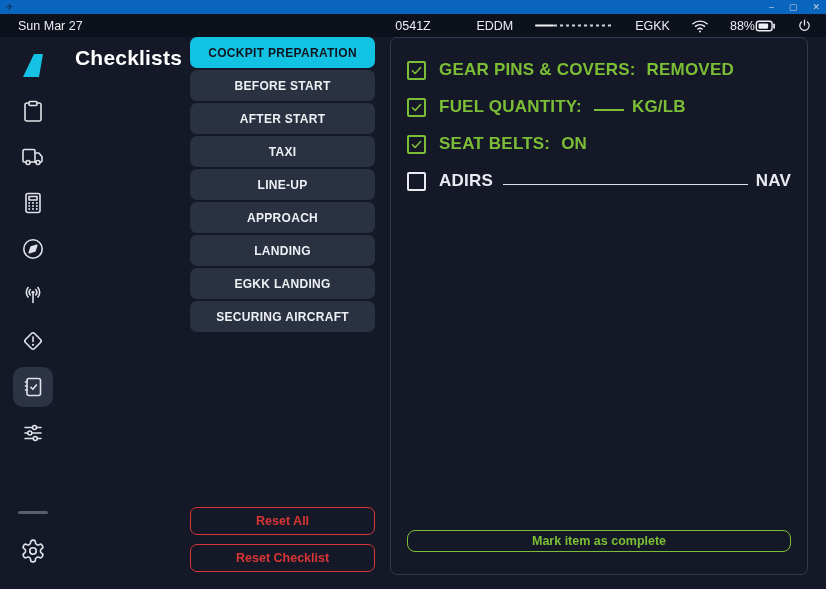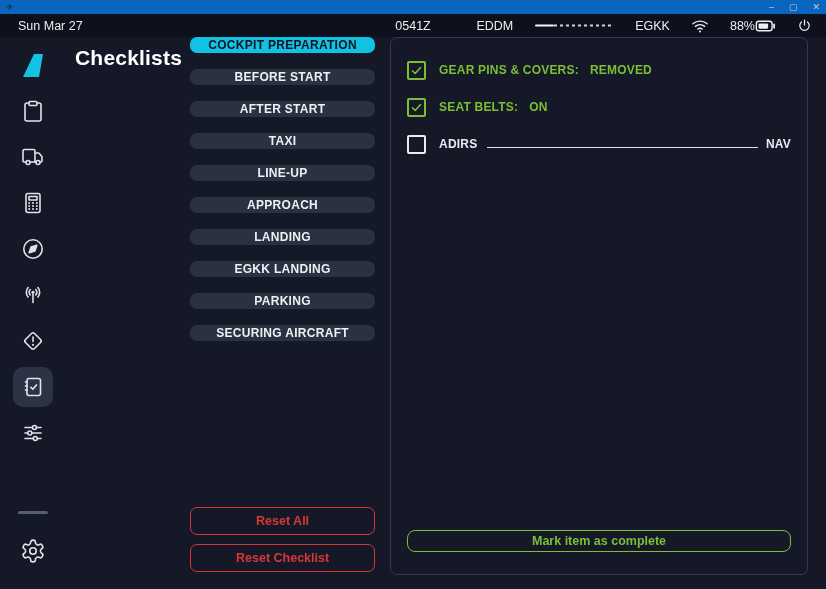--- a/index.html
+++ b/index.html
@@ -45,29 +45,29 @@
   .side-btn.active{background:#2c3344;}
   .side-bottom{margin-top:auto;display:flex;flex-direction:column;align-items:center;margin-bottom:18px;}
   .side-divider{width:30px;height:3px;border-radius:2px;background:#575e6c;margin-bottom:17px;}
 
   .main{flex:1;display:flex;flex-direction:row;min-width:0;}
   .page-title{font-size:21px;font-weight:700;color:#ffffff;margin:9px 0 10px 9px;letter-spacing:.2px;}
   .content{flex:1;display:flex;min-height:0;margin:0 18px 14px 8px;}
 
   
   .tabs-col{width:185px;flex:none;display:flex;flex-direction:column;}
-  .tab{height:16px;flex:none;border:none;border-radius:7px;background:var(--tab-bg);color:#eef0f4;font-family:inherit;font-size:12px;font-weight:700;letter-spacing:.3px;margin-bottom:16px;cursor:pointer;}
+  .tab{height:31px;flex:none;border:none;border-radius:7px;background:var(--tab-bg);color:#eef0f4;font-family:inherit;font-size:12px;font-weight:700;letter-spacing:.3px;margin-bottom:2px;cursor:pointer;}
   .tab.active{background:var(--accent-cyan);color:#10141f;}
   .reset-btn{height:28px;flex:none;border:1px solid var(--red);border-radius:7px;background:transparent;color:var(--red);font-family:inherit;font-size:12.5px;font-weight:700;cursor:pointer;margin-bottom:9px;}
   .reset-btn.first{margin-top:auto;}
   .reset-btn.last{margin-bottom:3px;}
 
   
   .panel{flex:1;margin-left:15px;border:1px solid var(--panel-border);border-radius:7px;display:flex;flex-direction:column;padding:20px 16px 22px 16px;min-width:0;}
-  .item{display:flex;align-items:center;height:24px;margin-bottom:13px;font-size:12px;font-weight:600;letter-spacing:.2px;color:var(--text);cursor:pointer;}
+  .item{display:flex;align-items:center;height:24px;margin-bottom:13px;font-size:17px;font-weight:600;letter-spacing:.2px;color:var(--text);cursor:pointer;}
   .item.done{color:var(--green);}
   .checkbox{width:19px;height:19px;flex:none;border:2px solid var(--text);border-radius:2px;margin-right:13px;display:flex;align-items:center;justify-content:center;}
   .item.done .checkbox{border-color:var(--green);}
   .item:not(.done) .checkbox svg{display:none;}
   .item-value{margin-left:11px;white-space:nowrap;}
   .item .leader{flex:1;border-bottom:1.5px solid #dde0e6;margin:0 8px 0 10px;transform:translateY(3px);}
   .item .leader + .item-value{margin-left:0;}
   .blank{width:30px;border-bottom:2px solid currentColor;transform:translateY(3px);margin-left:12px;flex:none;}
   .blank + .item-value{margin-left:8px;}
   .mark-btn{margin-top:auto;height:22px;flex:none;border:1.5px solid var(--green);border-radius:8px;background:transparent;color:var(--green);font-family:inherit;font-size:12.5px;font-weight:700;cursor:pointer;}
@@ -258,23 +258,20 @@
   </button>
 
   <button class="tab">
     <span class="tab-label">LANDING</span>
   </button>
 
   <button class="tab">
     <span class="tab-label">EGKK LANDING</span>
   </button>
 
-  <button class="tab">
-    <span class="tab-label">PARKING</span>
-  </button>
 
   <button class="tab">
     <span class="tab-label">SECURING AIRCRAFT</span>
   </button>
 </div>
         <button class="reset-btn first">Reset All</button>
         <button class="reset-btn last">Reset Checklist</button>
       </div>
 
       <div class="panel">
@@ -283,27 +280,38 @@
     <span class="checkbox">
       <svg width="13" height="13" viewBox="0 0 24 24" fill="none" stroke="currentColor" stroke-width="3" stroke-linecap="round" stroke-linejoin="round">
                   <path d="M4.5 12.5l5 5 10-11"></path>
                 </svg>
     </span>
     <span class="item-label">GEAR PINS &amp; COVERS:</span>
 
     <span class="item-value">REMOVED</span>
   </div>
 
-
   <div class="item done">
     <span class="checkbox">
       <svg width="13" height="13" viewBox="0 0 24 24" fill="none" stroke="currentColor" stroke-width="3" stroke-linecap="round" stroke-linejoin="round">
                   <path d="M4.5 12.5l5 5 10-11"></path>
                 </svg>
     </span>
+    <span class="item-label">FUEL QUANTITY:</span>
+
+    <span class="blank"></span>
+    <span class="item-value">KG/LB</span>
+  </div>
+
+  <div class="item done">
+    <span class="checkbox">
+      <svg width="13" height="13" viewBox="0 0 24 24" fill="none" stroke="currentColor" stroke-width="3" stroke-linecap="round" stroke-linejoin="round">
+                  <path d="M4.5 12.5l5 5 10-11"></path>
+                </svg>
+    </span>
     <span class="item-label">SEAT BELTS:</span>
 
     <span class="item-value">ON</span>
   </div>
 
   <div class="item">
     <span class="checkbox">
       
     </span>
     <span class="item-label">ADIRS</span>

